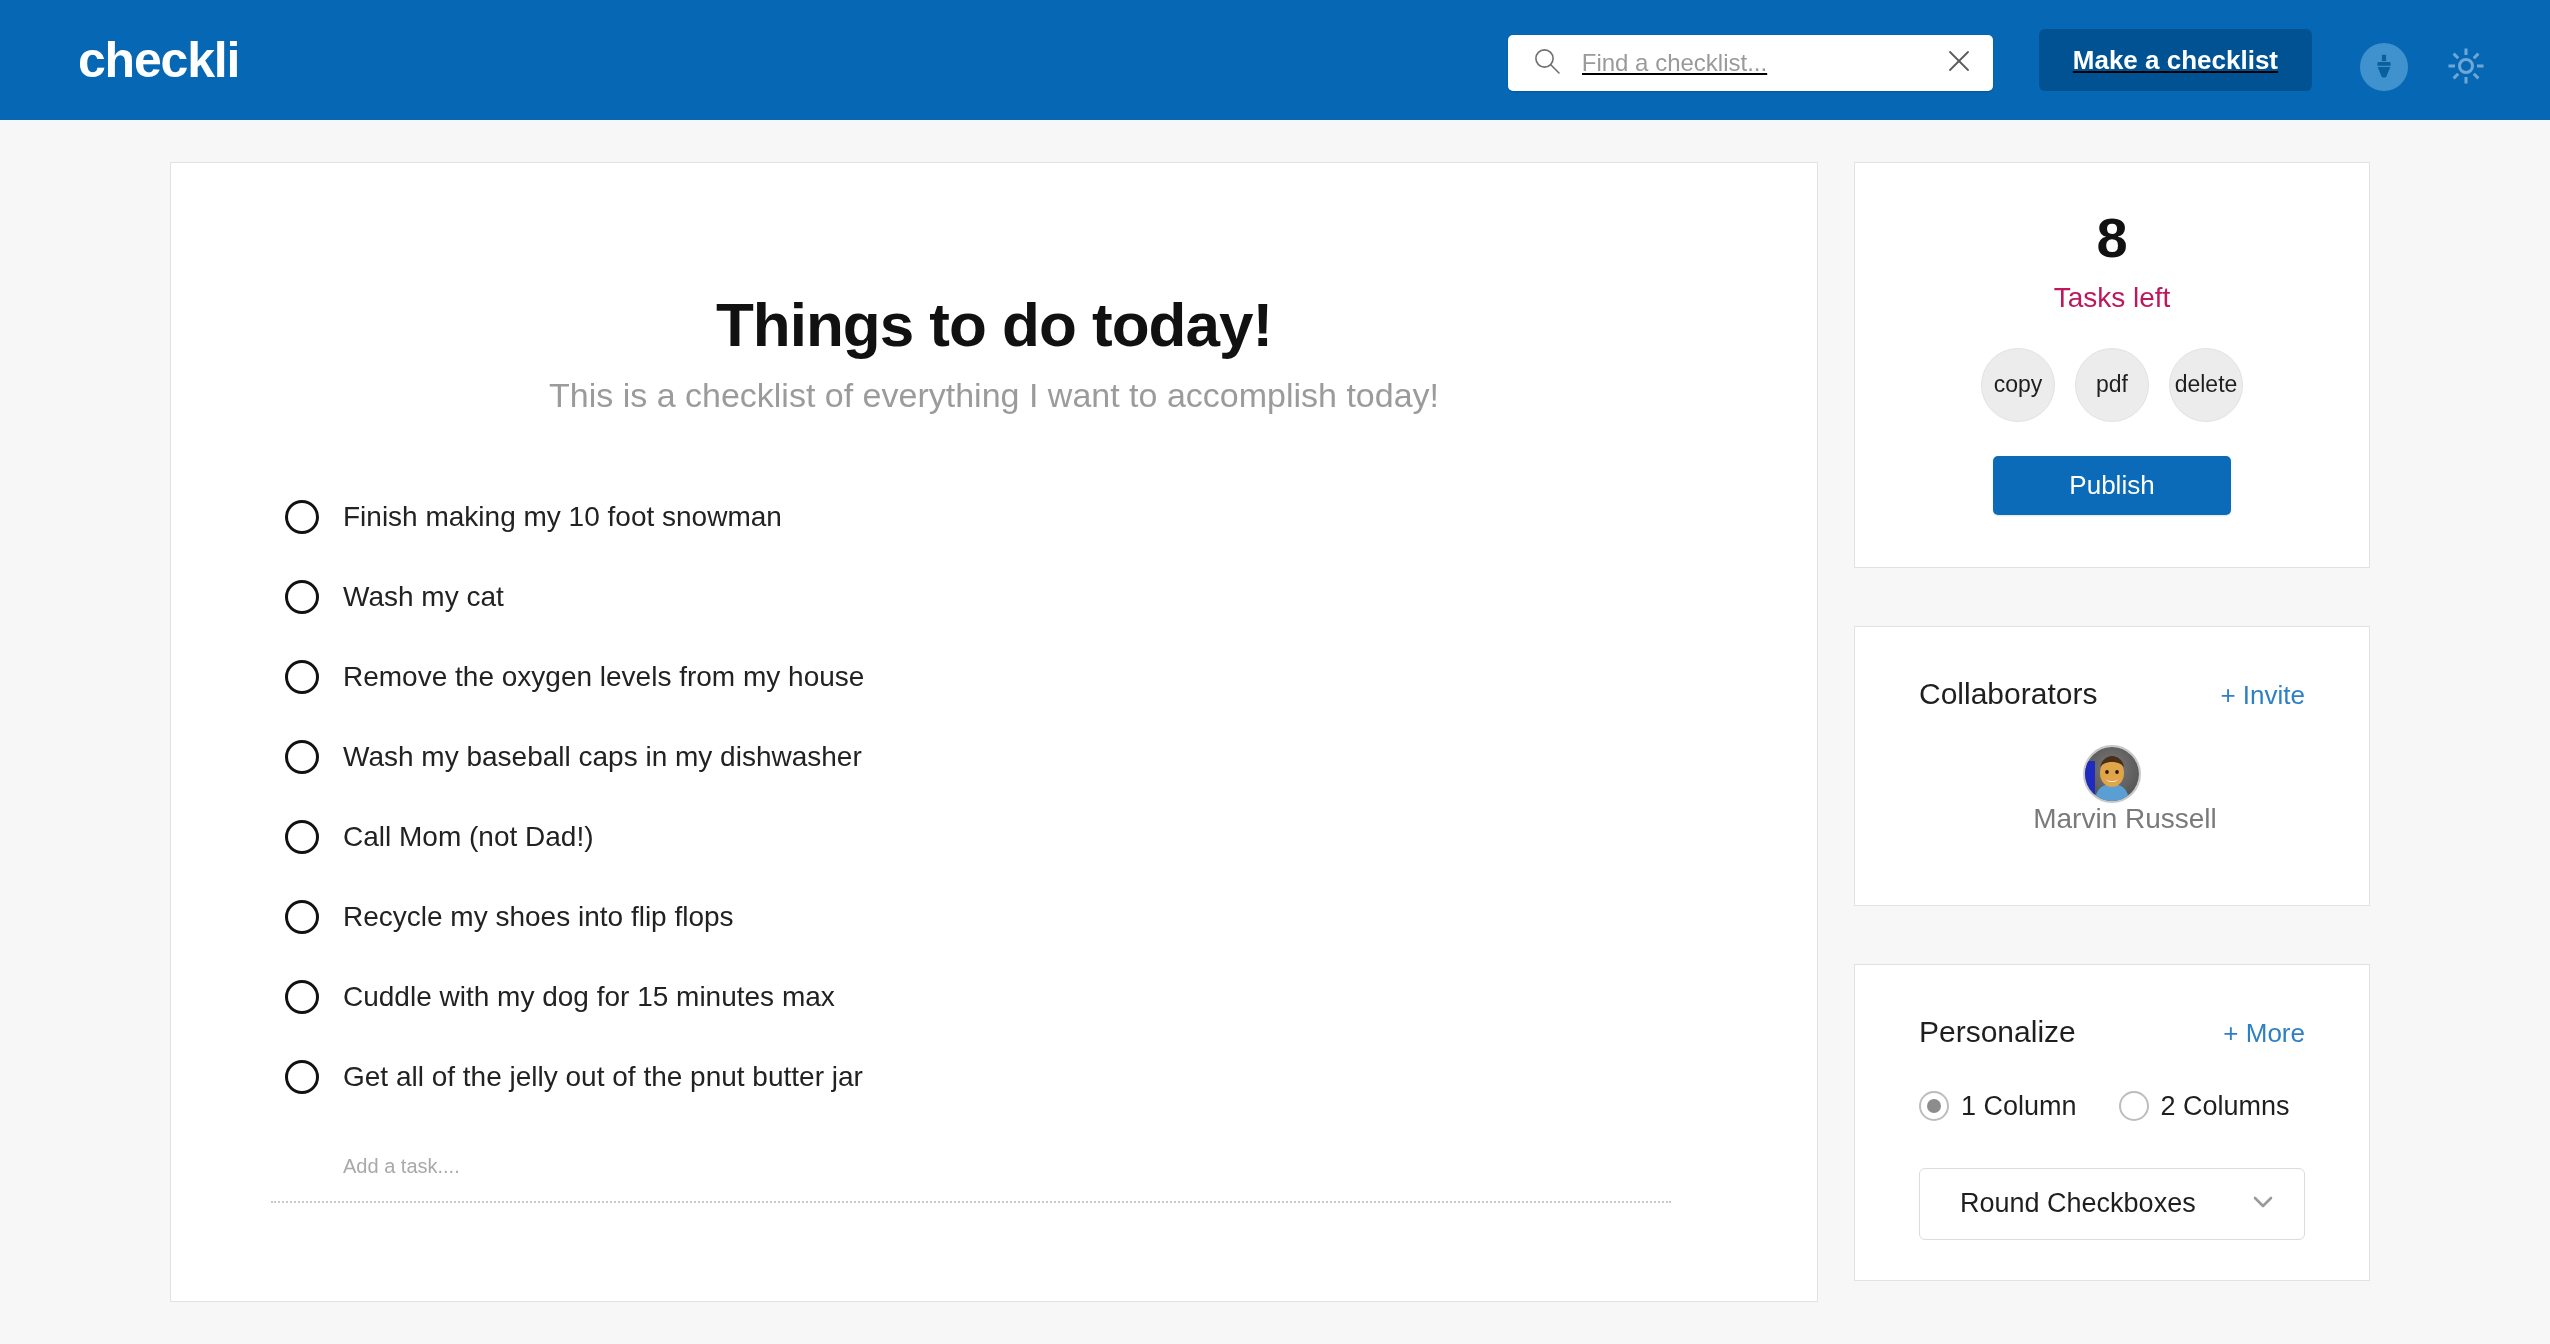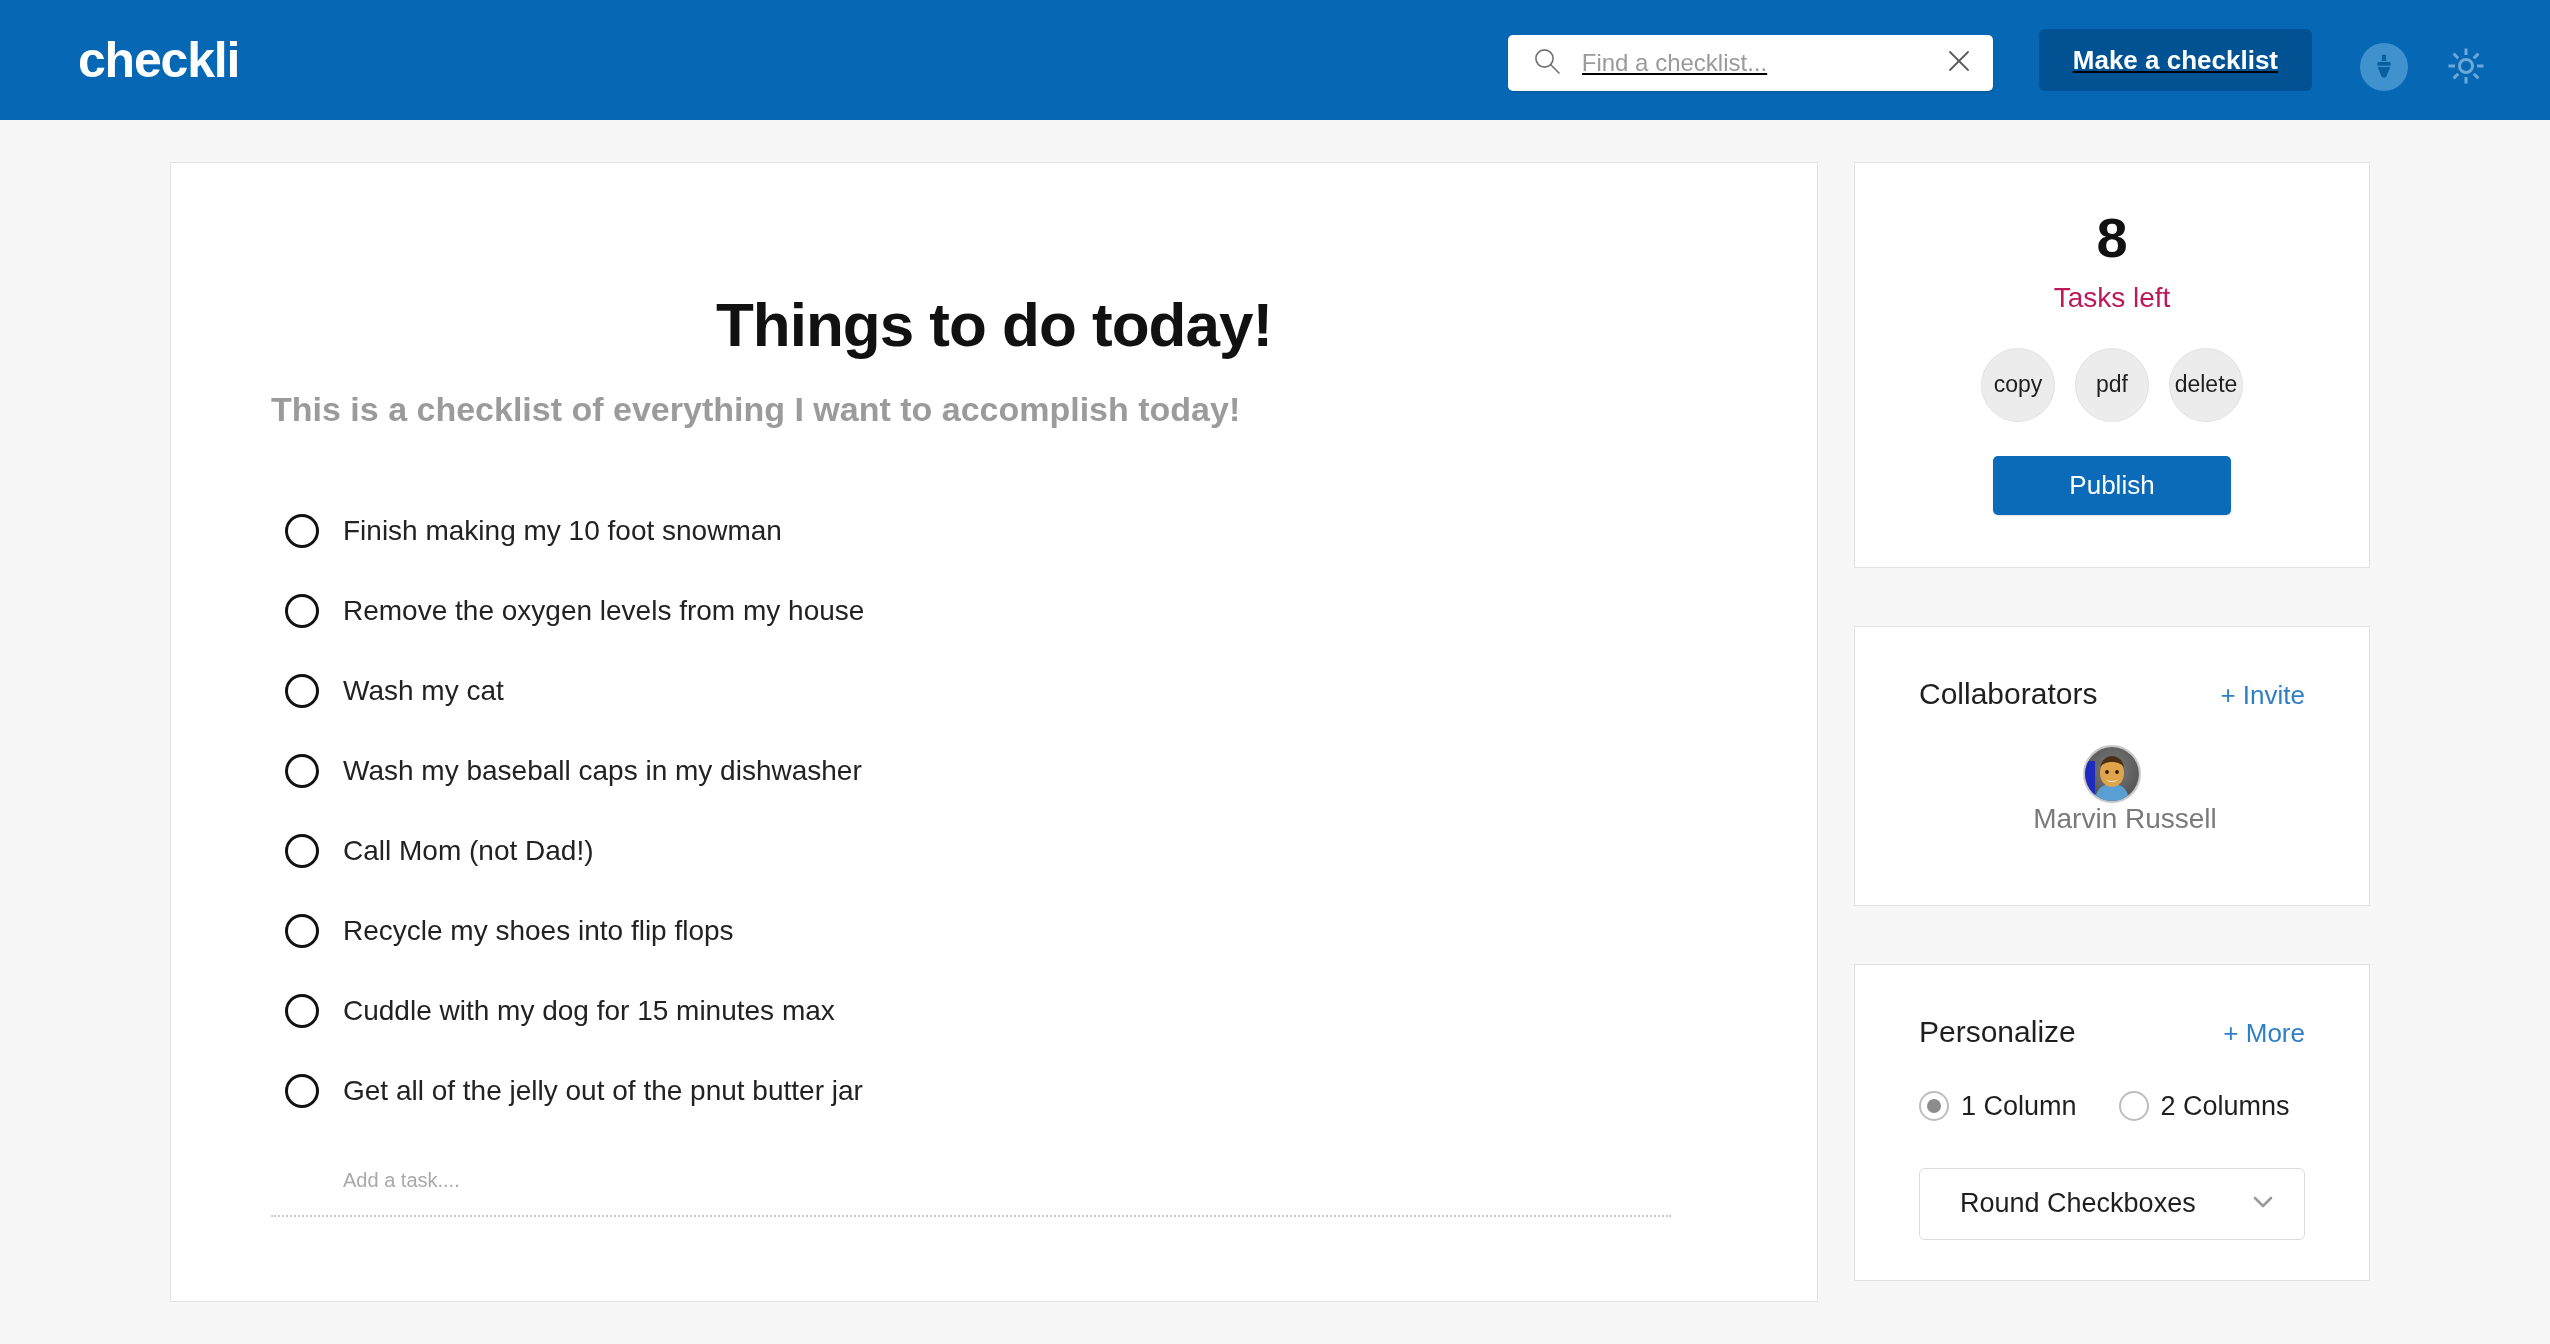--- a/index.html
+++ b/index.html
@@ -118,25 +118,25 @@
   #checklist-title {
     text-align: center;
     font-size: 62px;
     font-weight: bold;
     color: #111111;
     letter-spacing: -1px;
     margin-top: 66px;
   }
 
   #checklist-subtitle {
-    text-align: left;
+    text-align: center;
     font-size: 34px;
     color: #9b9b9b;
-    margin-top: 30px;
-    font-weight: bold;
+    margin-top: 16px;
+    font-weight: normal;
   }
 
   #task-list {
     list-style: none;
     margin-top: 62px;
     padding-left: 14px;
   }
 
   .task-row {
     display: flex;
@@ -392,25 +392,25 @@
     <h1 id="checklist-title">Things to do today!</h1>
     <p id="checklist-subtitle">This is a checklist of everything I want to accomplish today!</p>
 
     <ul id="task-list">
       <li class="task-row">
         <span class="task-checkbox"></span>
         <span class="task-label">Finish making my 10 foot snowman</span>
       </li>
       <li class="task-row">
         <span class="task-checkbox"></span>
+        <span class="task-label">Wash my cat</span>
+      </li>
+      <li class="task-row">
+        <span class="task-checkbox"></span>
         <span class="task-label">Remove the oxygen levels from my house</span>
-      </li>
-      <li class="task-row">
-        <span class="task-checkbox"></span>
-        <span class="task-label">Wash my cat</span>
       </li>
       <li class="task-row">
         <span class="task-checkbox"></span>
         <span class="task-label">Wash my baseball caps in my dishwasher</span>
       </li>
       <li class="task-row">
         <span class="task-checkbox"></span>
         <span class="task-label">Call Mom (not Dad!)</span>
       </li>
       <li class="task-row">

